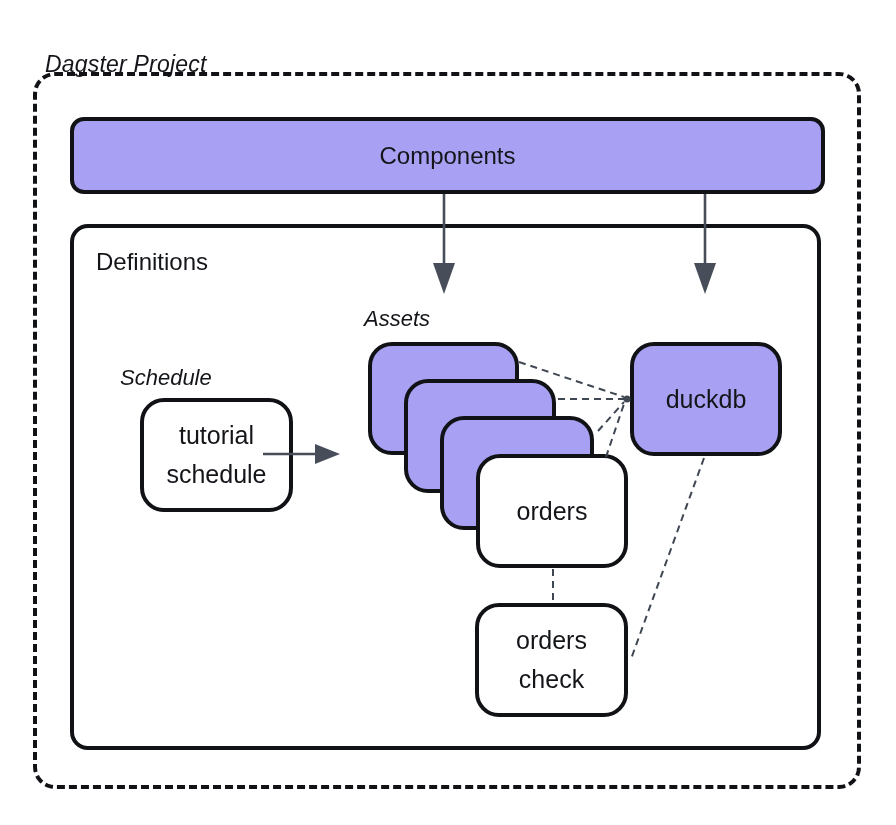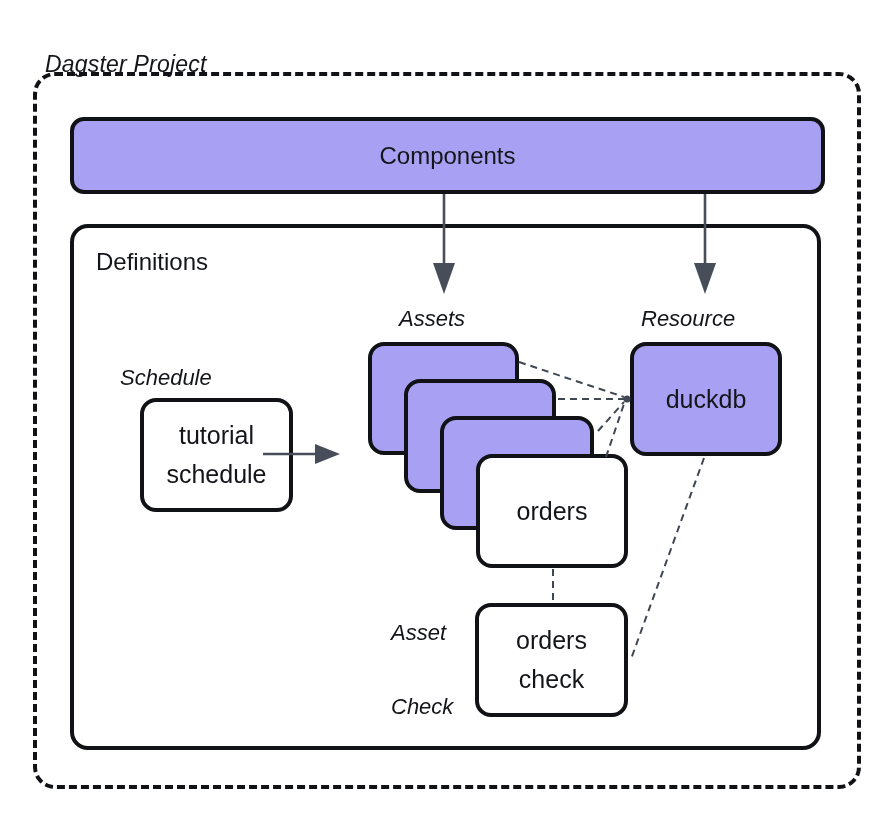--- a/index.html
+++ b/index.html
@@ -51,26 +51,26 @@
   .definitions-label{
     position:absolute;left:22px;top:20px;
     font-size:24px;
   }
   .zone-label{
     font-size:22px;font-style:italic;
     line-height:37px;
     white-space:pre-line;
   }
   .lbl-schedule{left:120px;top:359px;}
-  .lbl-assets{left:399px;top:300px;}
+  .lbl-assets{left:364px;top:300px;}
   .lbl-resource{left:641px;top:300px;}
   .lbl-asset-check{left:391px;top:577px;}
   .node{
     border:4px solid var(--box-border);
-    border-radius:16px;
+    border-radius:24px;
     display:flex;flex-direction:column;
     align-items:center;justify-content:center;
     text-align:center;
     font-size:25px;line-height:39px;
     background:var(--background);
   }
   .node.purple{background:var(--purple-fill);}
   .n-tutorial{left:108px;top:398px;width:153px;height:114px;margin-left:32px;}
   .n-asset1{left:368px;top:342px;width:151px;height:113px;z-index:1;}
   .n-asset2{left:404px;top:379px;width:152px;height:114px;z-index:2;}
@@ -99,25 +99,20 @@
   <div class="abs components-bar">
     <span>Components</span>
   </div>
 
   <div class="abs definitions-box">
     <span class="definitions-label">Definitions</span>
   </div>
 
   <div class="abs zone-label lbl-schedule">Schedule</div>
   <div class="abs zone-label lbl-assets">Assets</div>
-  <div class="abs zone-label lbl-resource">Resource</div>
-  <div class="abs zone-label lbl-asset-check">
-    <span style="display:block">Asset</span>
-    <span style="display:block">Check</span>
-  </div>
 
   <div class="abs node n-tutorial">
     <span style="display:block">tutorial</span>
     <span style="display:block">schedule</span>
   </div>
 
   <div class="abs node purple n-asset1"></div>
   <div class="abs node purple n-asset2"></div>
   <div class="abs node purple n-asset3"></div>
   <div class="abs node n-orders-agg">

